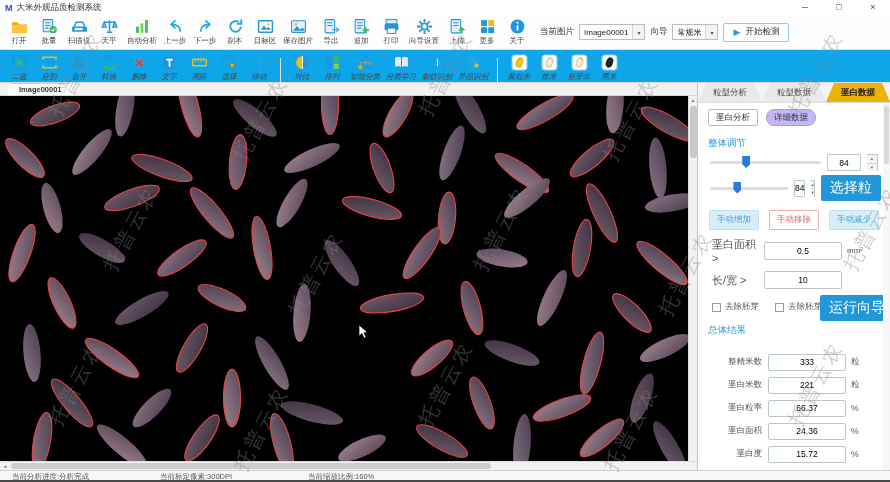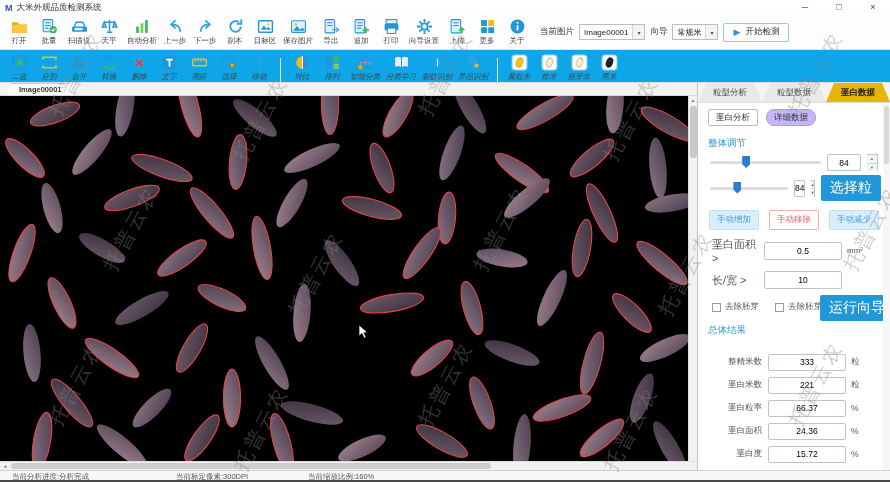--- a/index.html
+++ b/index.html
@@ -614,21 +614,21 @@
         </div>
 
       <div class="pscroll">
           <div class="pthumb"></div>
         </div>
     </div>
   </div>
 
   <div class="statusbar" id="status-bar">
       <span class="status-item" style="left: 12px;">当前分析进度:分析完成</span>
-      <span class="status-item" style="left: 176px;">当前标定像素:300DPI</span>
+      <span class="status-item" style="left: 160px;">当前标定像素:300DPI</span>
       <span class="status-item" style="left: 308px;">当前缩放比例:160%</span>
     </div>
 
   <div class="wm-layer" id="wm-layer">
       <span class="wm" style="left: 30px; top: 60px;">托普云农</span>
       <span class="wm" style="left: 215px; top: 105px;">托普云农</span>
       <span class="wm" style="left: 400px; top: 60px;">托普云农</span>
       <span class="wm" style="left: 585px; top: 105px;">托普云农</span>
       <span class="wm" style="left: 770px; top: 60px;">托普云农</span>
       <span class="wm" style="left: 85px; top: 215px;">托普云农</span>

